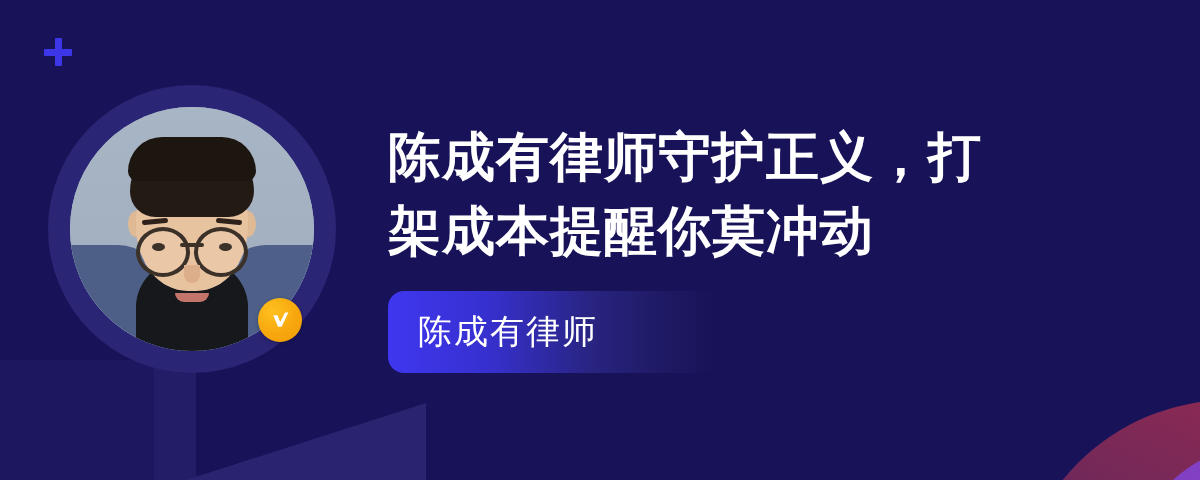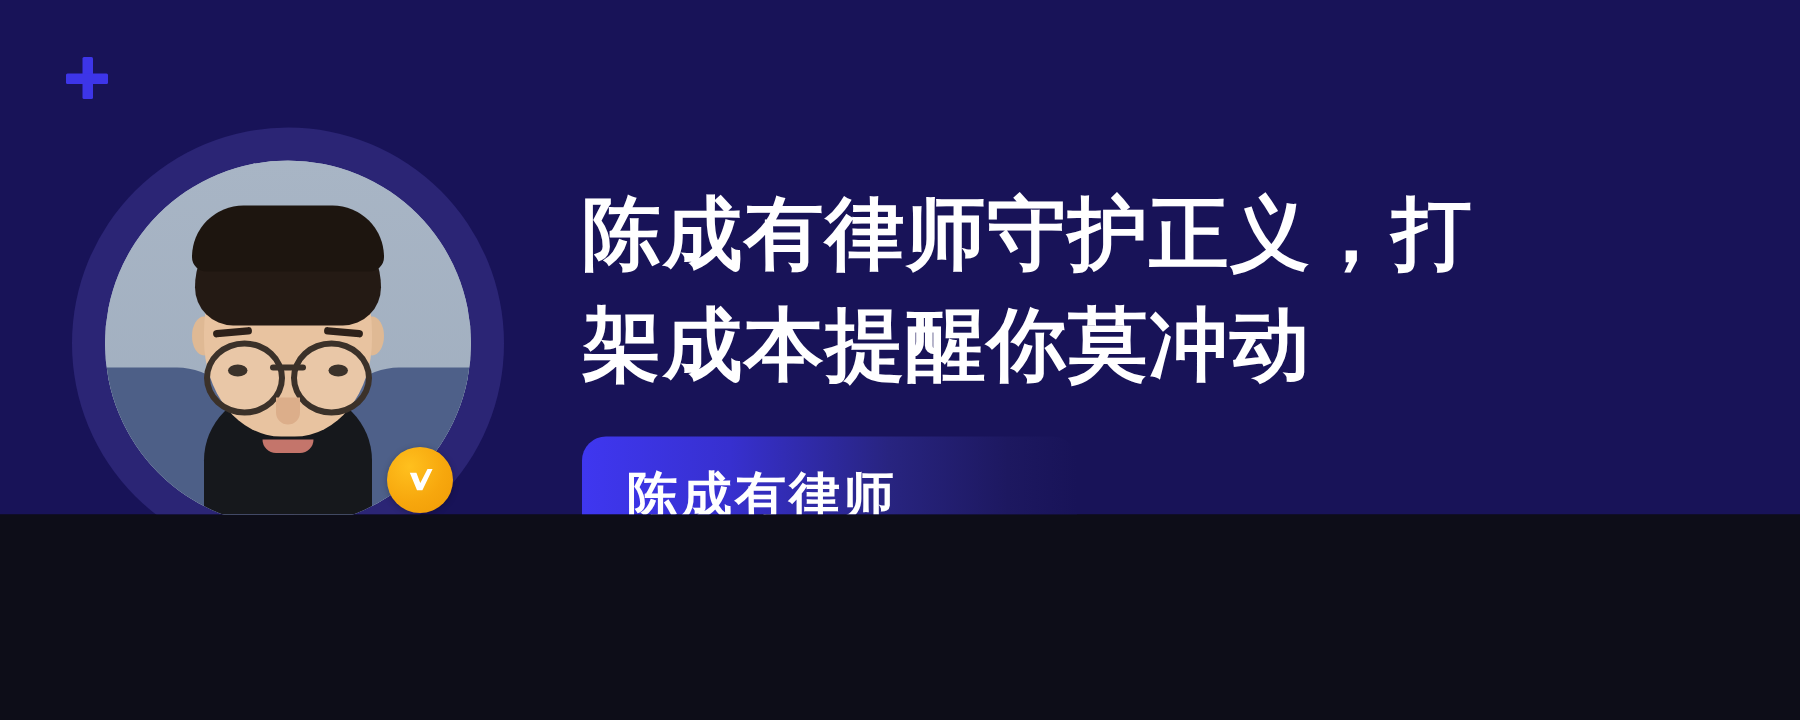--- a/index.html
+++ b/index.html
@@ -8,21 +8,21 @@
     padding: 0;
     background: #0d0d18;
   }
   body {
     font-family: "Liberation Sans", "DejaVu Sans", sans-serif;
   }
 
   .banner {
     position: relative;
     width: 1200px;
-    height: 343px;
+    height: 480px;
     overflow: hidden;
     background: #181358;
   }
 
   
   .bg-layer {
     position: absolute;
     inset: 0;
     overflow: hidden;
   }
@@ -193,21 +193,21 @@
     white-space: pre-wrap;
   }
   .name-chip {
     margin-top: 23px;
     display: inline-block;
     min-width: 330px;
     padding: 21px 30px 23px 30px;
     border-radius: 16px;
     color: #ffffff;
     font-size: 34px;
-    font-weight: bold;
+    font-weight: normal;
     letter-spacing: 2px;
     line-height: 38px;
     background: linear-gradient(90deg, #3f37f0 0%, #3730cf 30%, #282480 62%, #1d1860 86%, #181358 100%);
     box-sizing: border-box;
   }
 </style>
 </head>
 <body>
 
 <div class="banner">

